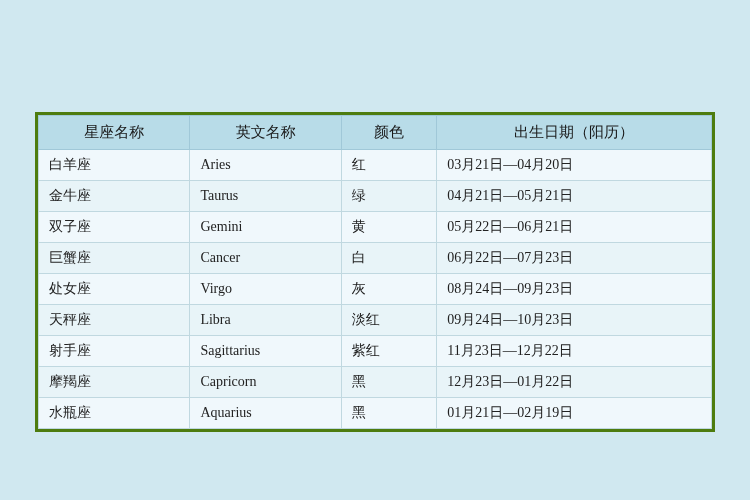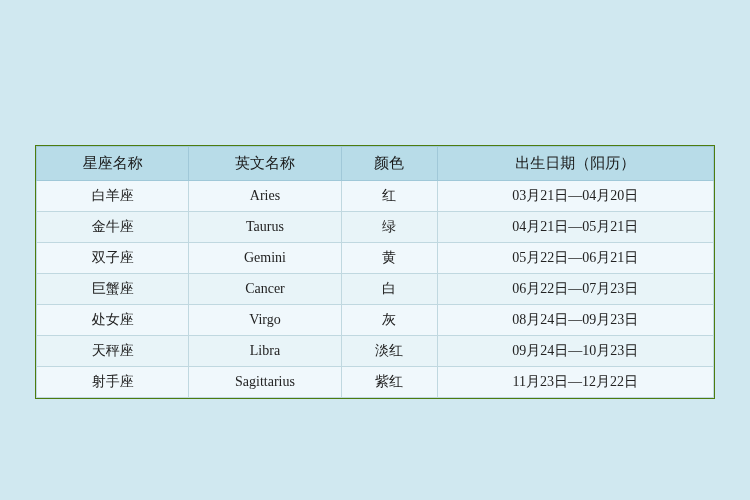--- a/index.html
+++ b/index.html
@@ -14,21 +14,21 @@
       background-color: #d0e8f0;
       display: flex;
       align-items: center;
       justify-content: center;
       font-family: "SimSun", "宋体", serif;
       font-size: 14px;
     }
 
     .table-container {
       background-color: #1d4ed8;
-      border: 1px solid #4d7c0f;
+      border: 3px solid #4d7c0f;
       width: 680px;
       margin-top: 44px;
     }
 
     table {
       width: 100%;
       border-collapse: collapse;
     }
 
     thead tr {
@@ -40,21 +40,21 @@
       padding: 7px 10px;
       text-align: center;
       font-weight: normal;
       font-size: 15px;
       color: #1a1a1a;
     }
 
     td {
       border: 1px solid #c0d8e0;
       padding: 6px 10px;
-      text-align: center;
+      text-align: left;
       color: #222;
       background-color: #f0f8fc;
       font-size: 14px;
     }
 
     tbody tr:nth-child(even) td {
       background-color: #e8f4f8;
     }
   </style>
 </head>
@@ -106,15 +106,27 @@
           <td>Libra</td>
           <td>淡红</td>
           <td>09月24日—10月23日</td>
         </tr>
         <tr>
           <td>射手座</td>
           <td>Sagittarius</td>
           <td>紫红</td>
           <td>11月23日—12月22日</td>
         </tr>
+        <tr>
+          <td>摩羯座</td>
+          <td>Capricorn</td>
+          <td>黑</td>
+          <td>12月23日—01月22日</td>
+        </tr>
+        <tr>
+          <td>水瓶座</td>
+          <td>Aquarius</td>
+          <td>黑</td>
+          <td>01月21日—02月19日</td>
+        </tr>
       </tbody>
   </table>
 </div>
 
 </body></html>

